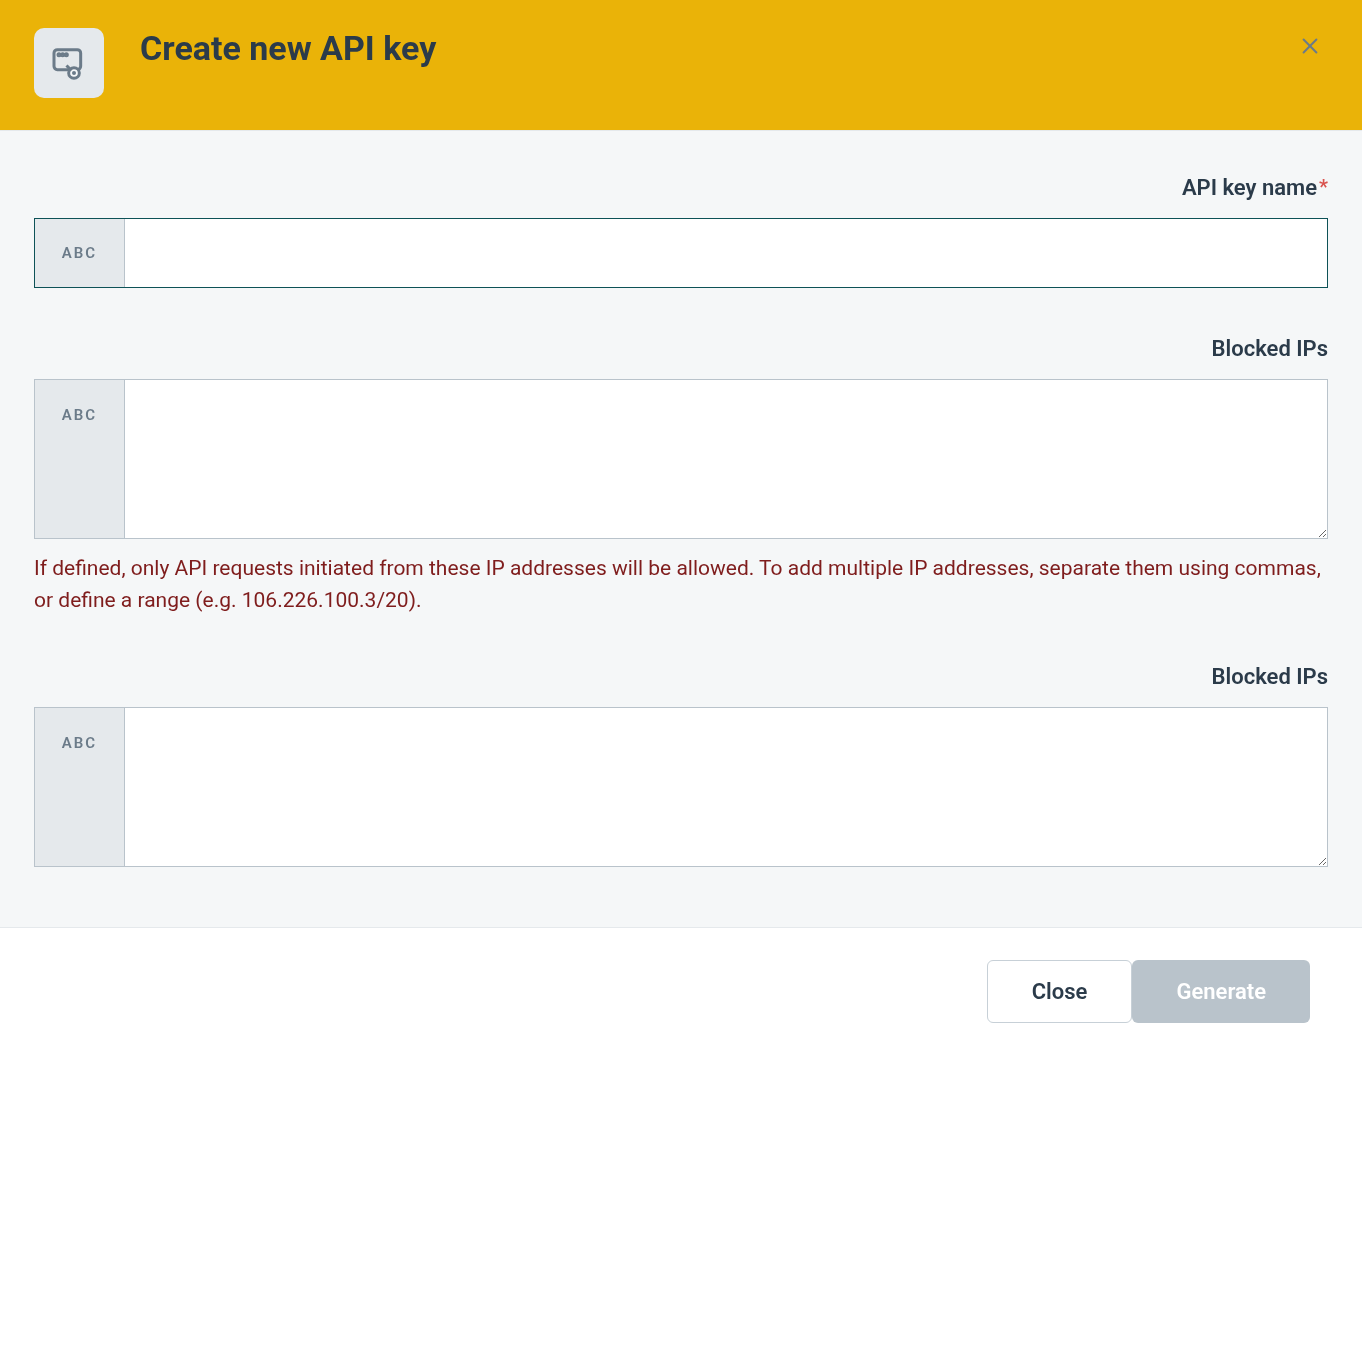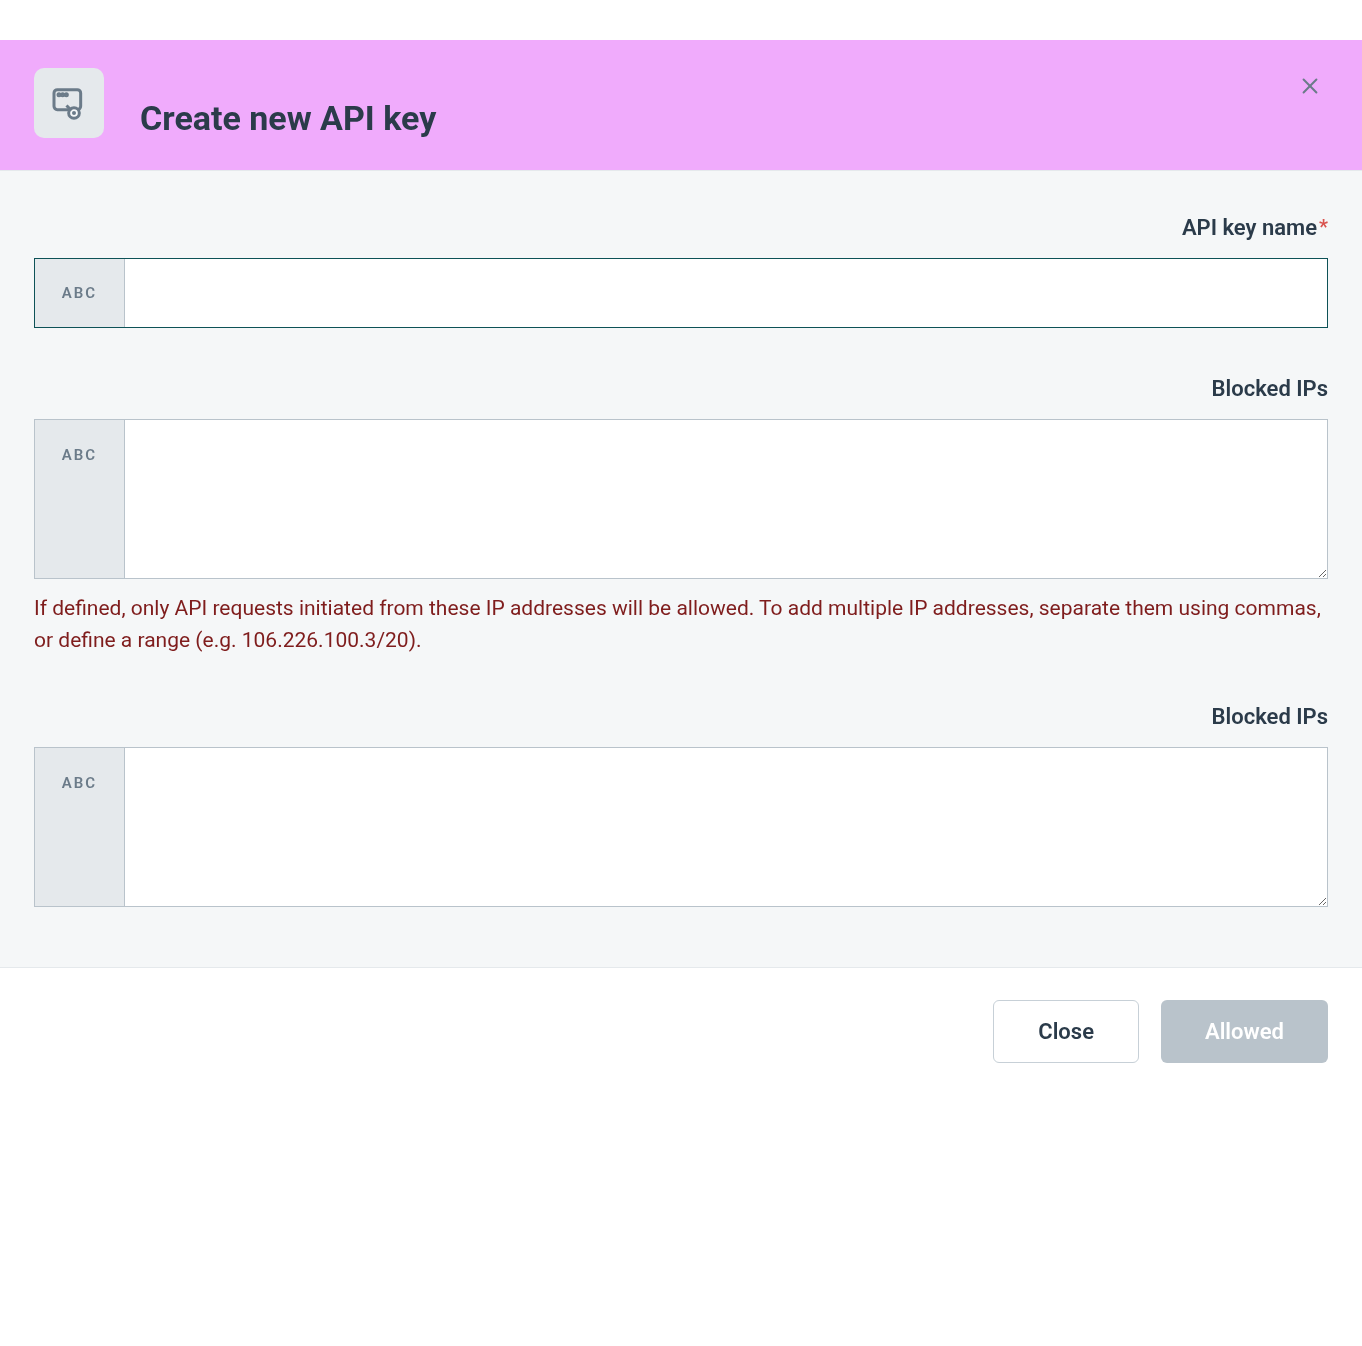--- a/index.html
+++ b/index.html
@@ -8,25 +8,24 @@
       padding: 0;
     }
     body {
       font-family: -apple-system, BlinkMacSystemFont, "Segoe UI", Roboto, "Helvetica Neue", Arial, sans-serif;
       background: #ffffff;
       color: #253746;
       width: 1362px;
     }
     .modal-header {
       display: flex;
-      align-items: flex-end;
+      align-items: flex-start;
       padding: 28px 34px 32px 34px;
-      background: #f0abfc;
+      background: #eab308;
       position: relative;
-      margin-top: 40px;
     }
     .header-icon-wrap {
       width: 70px;
       height: 70px;
       background: #e5e9ec;
       border-radius: 10px;
       display: flex;
       align-items: center;
       justify-content: center;
       margin-right: 36px;
@@ -131,24 +130,23 @@
     }
     .help-text {
       font-size: 21px;
       color: #7f1d1d;
       margin-top: 14px;
       line-height: 1.5;
     }
     .modal-footer {
       background: #ffffff;
       border-top: 1px solid #e5e9ec;
-      padding: 32px 34px 10px 34px;
+      padding: 32px 52px 10px 34px;
       display: flex;
       justify-content: flex-end;
-      gap: 22px;
     }
     .btn {
       font-size: 22px;
       font-weight: 600;
       padding: 18px 44px;
       border-radius: 6px;
       cursor: pointer;
       border: 1px solid transparent;
       font-family: inherit;
     }
@@ -213,14 +211,14 @@
     <div class="input-wrap">
       <div class="input-prefix">ABC</div>
       <textarea class="textarea-input" style=""></textarea>
     </div>
   </div>
 
 </div>
 
 <div class="modal-footer">
   <button class="btn btn-secondary">Close</button>
-  <button class="btn btn-primary">Allowed</button>
+  <button class="btn btn-primary">Generate</button>
 </div>
 
 </body></html>

